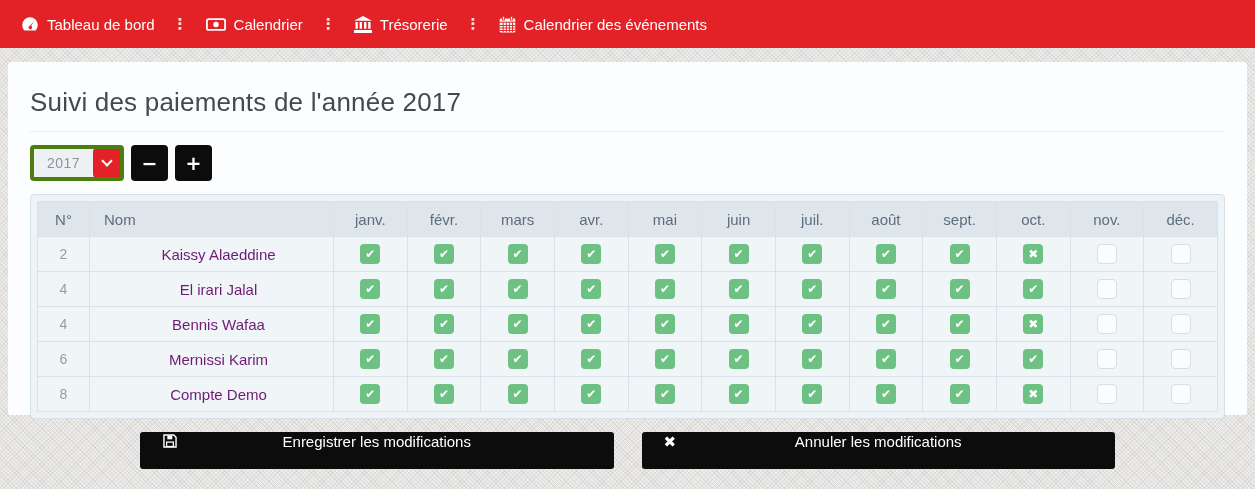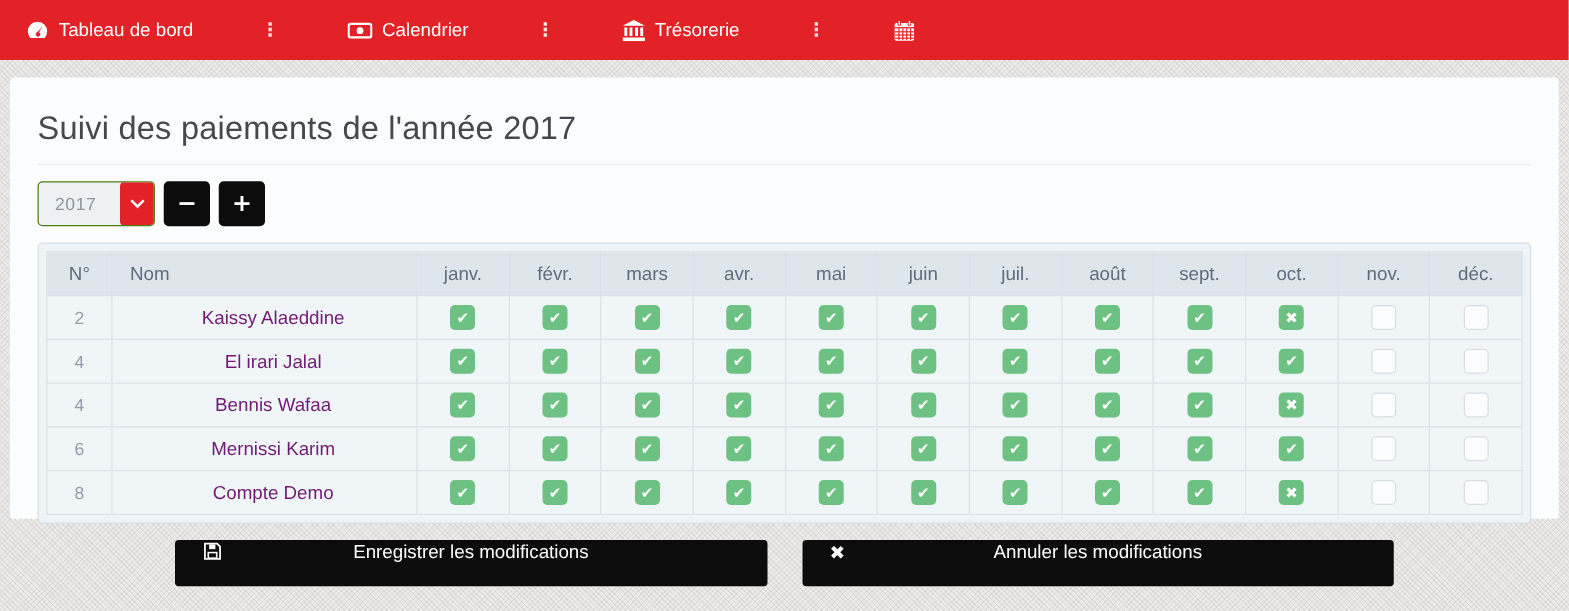--- a/index.html
+++ b/index.html
@@ -13,21 +13,21 @@
     font-family:"Liberation Sans", sans-serif;
     background-color:#edecea;
     background-image:
       repeating-linear-gradient(45deg, rgba(120,120,115,.12) 0 1px, transparent 1px 3px),
       repeating-linear-gradient(-45deg, rgba(120,120,115,.10) 0 1px, transparent 1px 3px);
   }
 
   
   .navbar{
     height:48px;background:var(--red);
-    display:flex;align-items:center;padding:0 10px;gap:36px;
+    display:flex;align-items:center;padding:0 10px;
   }
   .nav-item{
     display:flex;align-items:center;gap:8px;
     color:#fff;font-size:15px;padding:0 11px;cursor:pointer;text-decoration:none;
     white-space:nowrap;
   }
   .nav-icon{display:flex;align-items:center;}
   .nav-icon svg{display:block;}
   .nav-sep{
     color:rgba(255,255,255,.85);font-size:15px;font-weight:bold;
@@ -43,21 +43,21 @@
   .page-title{
     margin:0;padding-top:25px;
     font-size:26px;font-weight:500;color:#45494e;letter-spacing:.2px;
   }
   .title-rule{border:none;border-top:1px solid #e9edf0;margin:13px 0 13px;}
 
   
   .year-row{display:flex;gap:7px;height:36px;align-items:stretch;}
   .year-select{
     display:flex;width:94px;border-radius:4px;overflow:hidden;
-    border:1px solid #4d7c0f;background:#eef1f4;cursor:pointer;
+    border:4px solid #4d7c0f;background:#eef1f4;cursor:pointer;
   }
   .year-value{flex:1;display:flex;align-items:center;padding-left:13px;color:#8b949d;font-size:14px;letter-spacing:.5px;}
   .year-caret{width:28px;margin:-1px;background:var(--red);border-radius:4px;display:flex;align-items:center;justify-content:center;}
   .chev{width:8px;height:8px;border-right:2.4px solid #fff;border-bottom:2.4px solid #fff;transform:rotate(45deg);margin-top:-4px;}
   .stepper{
     width:37px;background:var(--black);color:#fff;border:none;border-radius:4px;
     font-size:19px;font-weight:bold;display:flex;align-items:center;justify-content:center;
     cursor:pointer;font-family:"DejaVu Sans", sans-serif;padding:0;
   }
 
@@ -136,20 +136,21 @@
             <rect x="3.9" y="7" width="1" height="10"></rect>
             <rect x="7.2" y="7" width="1" height="10"></rect>
             <rect x="10.5" y="7" width="1" height="10"></rect>
             <rect x="13.8" y="7" width="1" height="10"></rect>
             <rect x="1" y="9.5" width="16" height="1"></rect>
             <rect x="1" y="12.2" width="16" height="1"></rect>
             <rect x="1" y="14.9" width="16" height="1"></rect>
           </g>
         </svg>
       </span>
+      <span>Calendrier des événements</span>
     </a>
   </nav>
 
 <div class="card">
   <h1 class="page-title">Suivi des paiements de l'année 2017</h1>
   <hr class="title-rule">
 
   <div class="year-row">
     <div class="year-select">
       <span class="year-value">2017</span>

